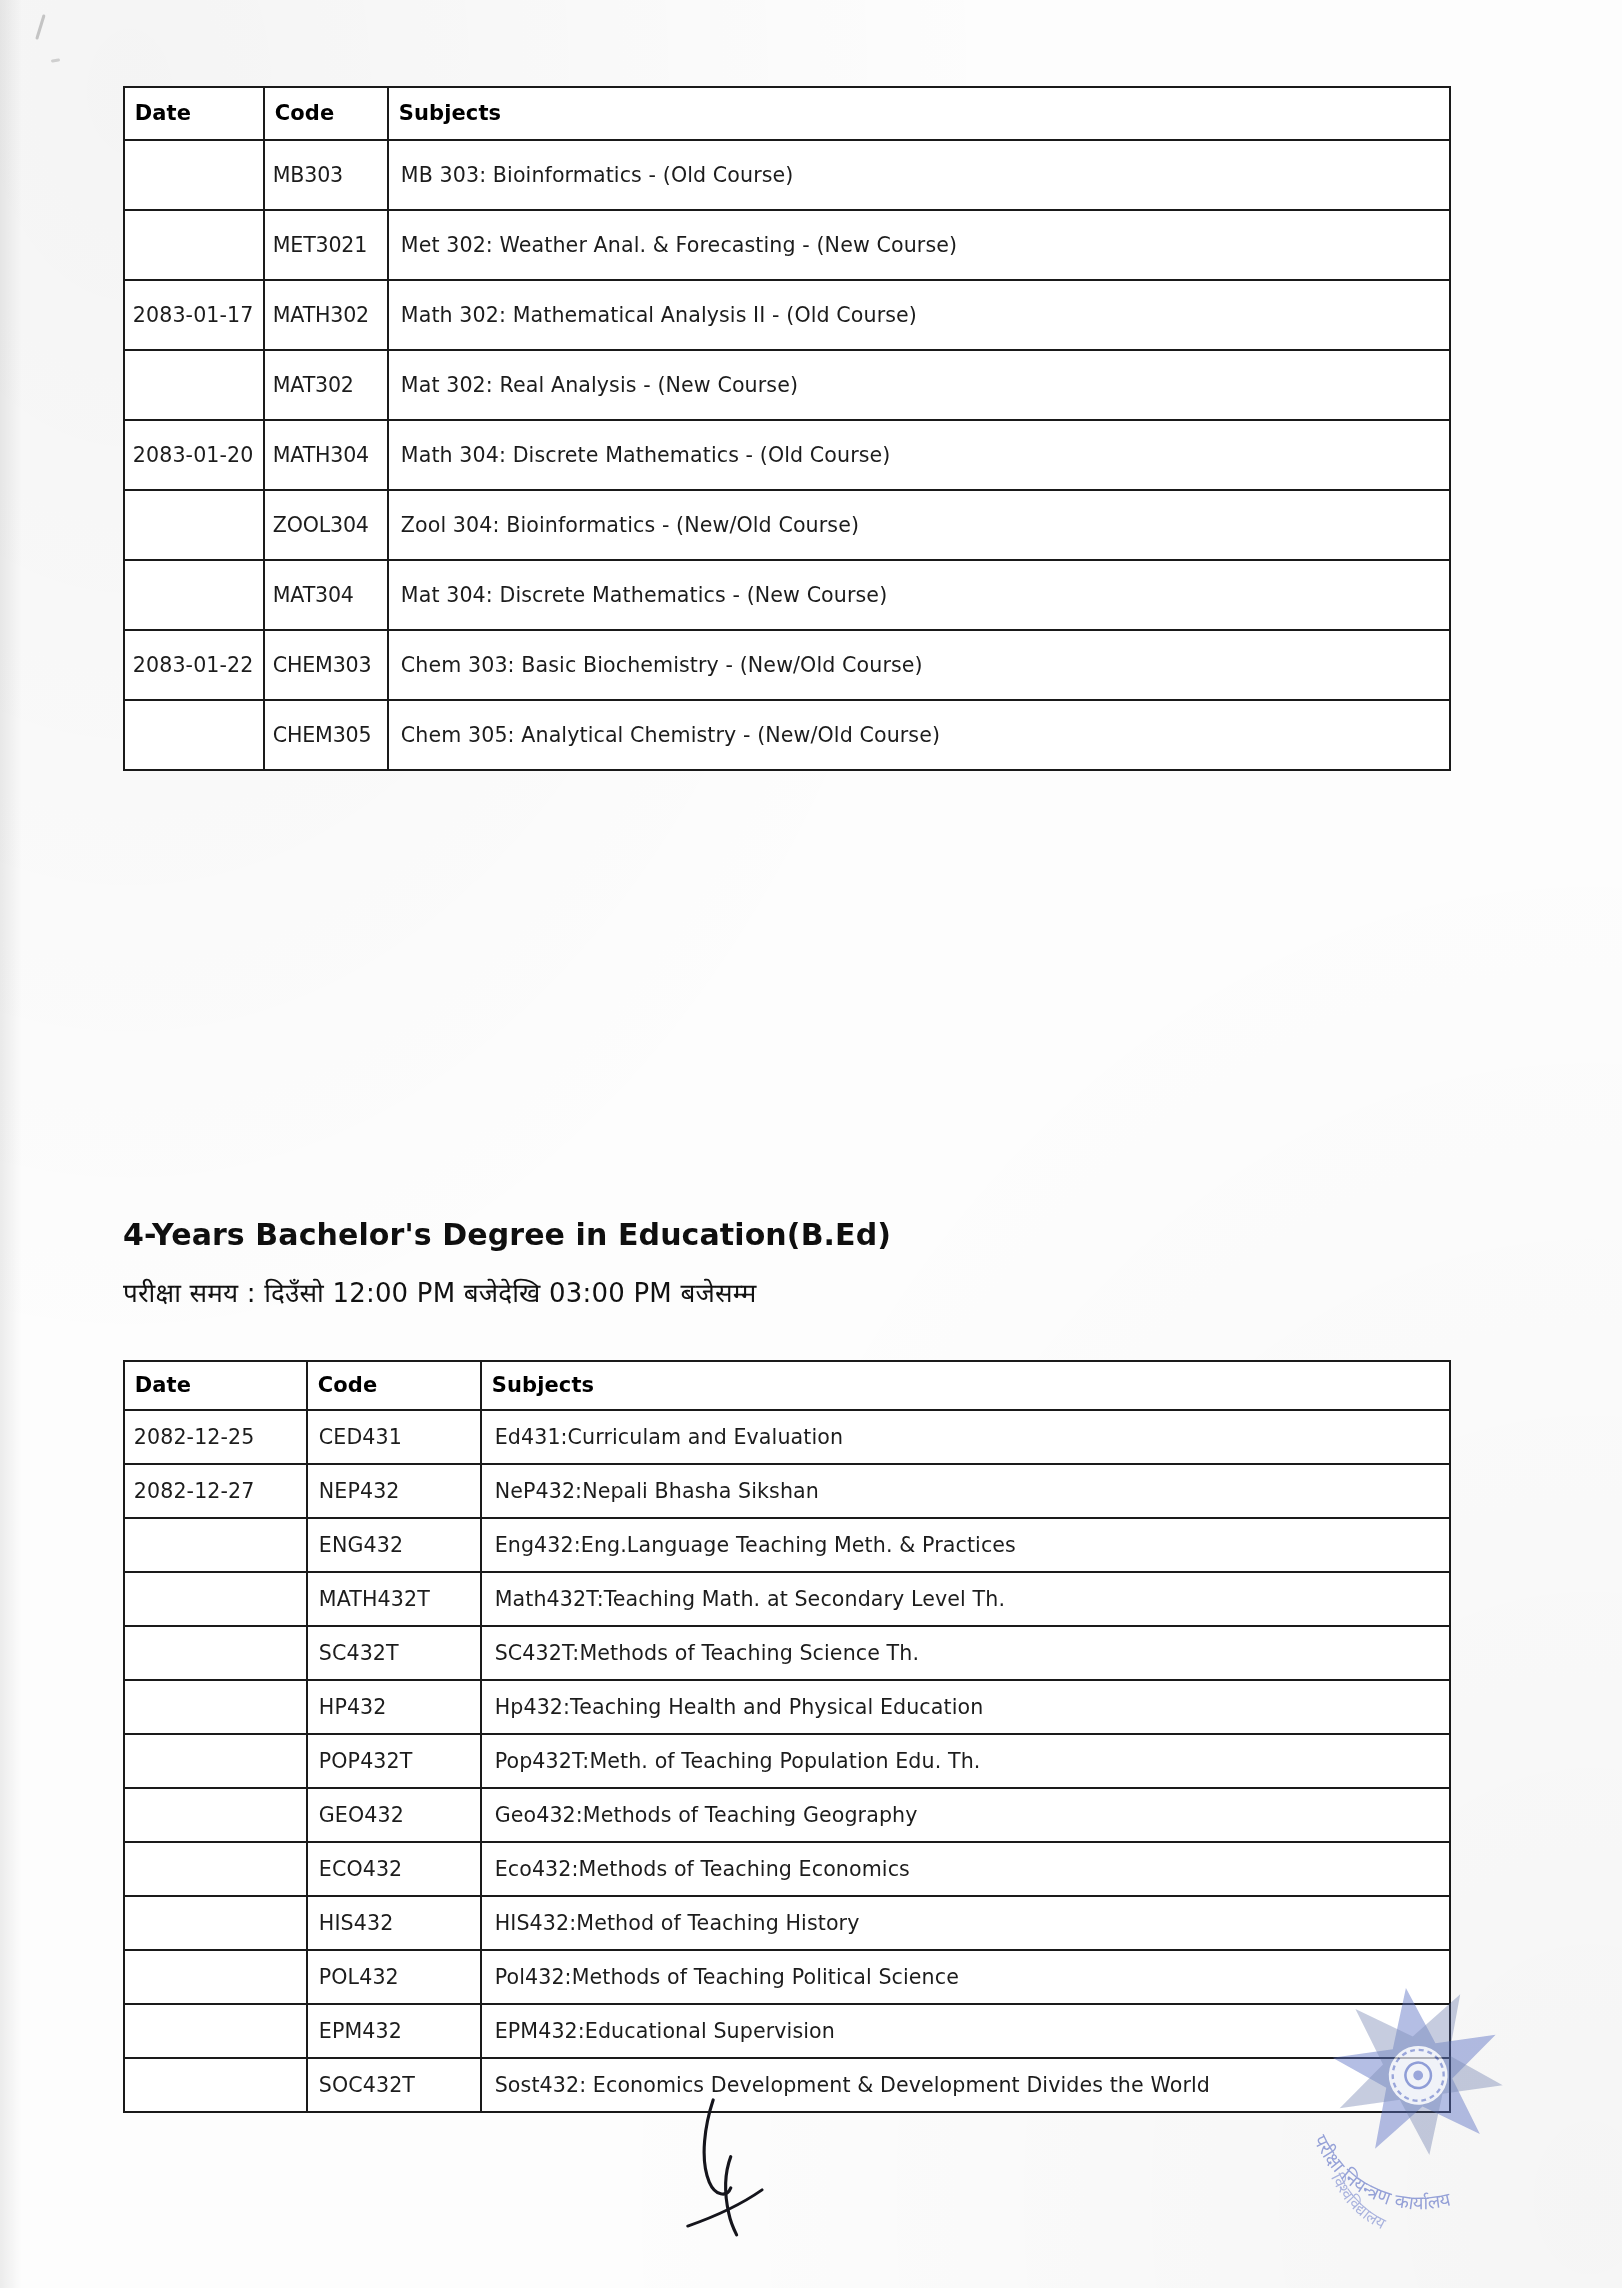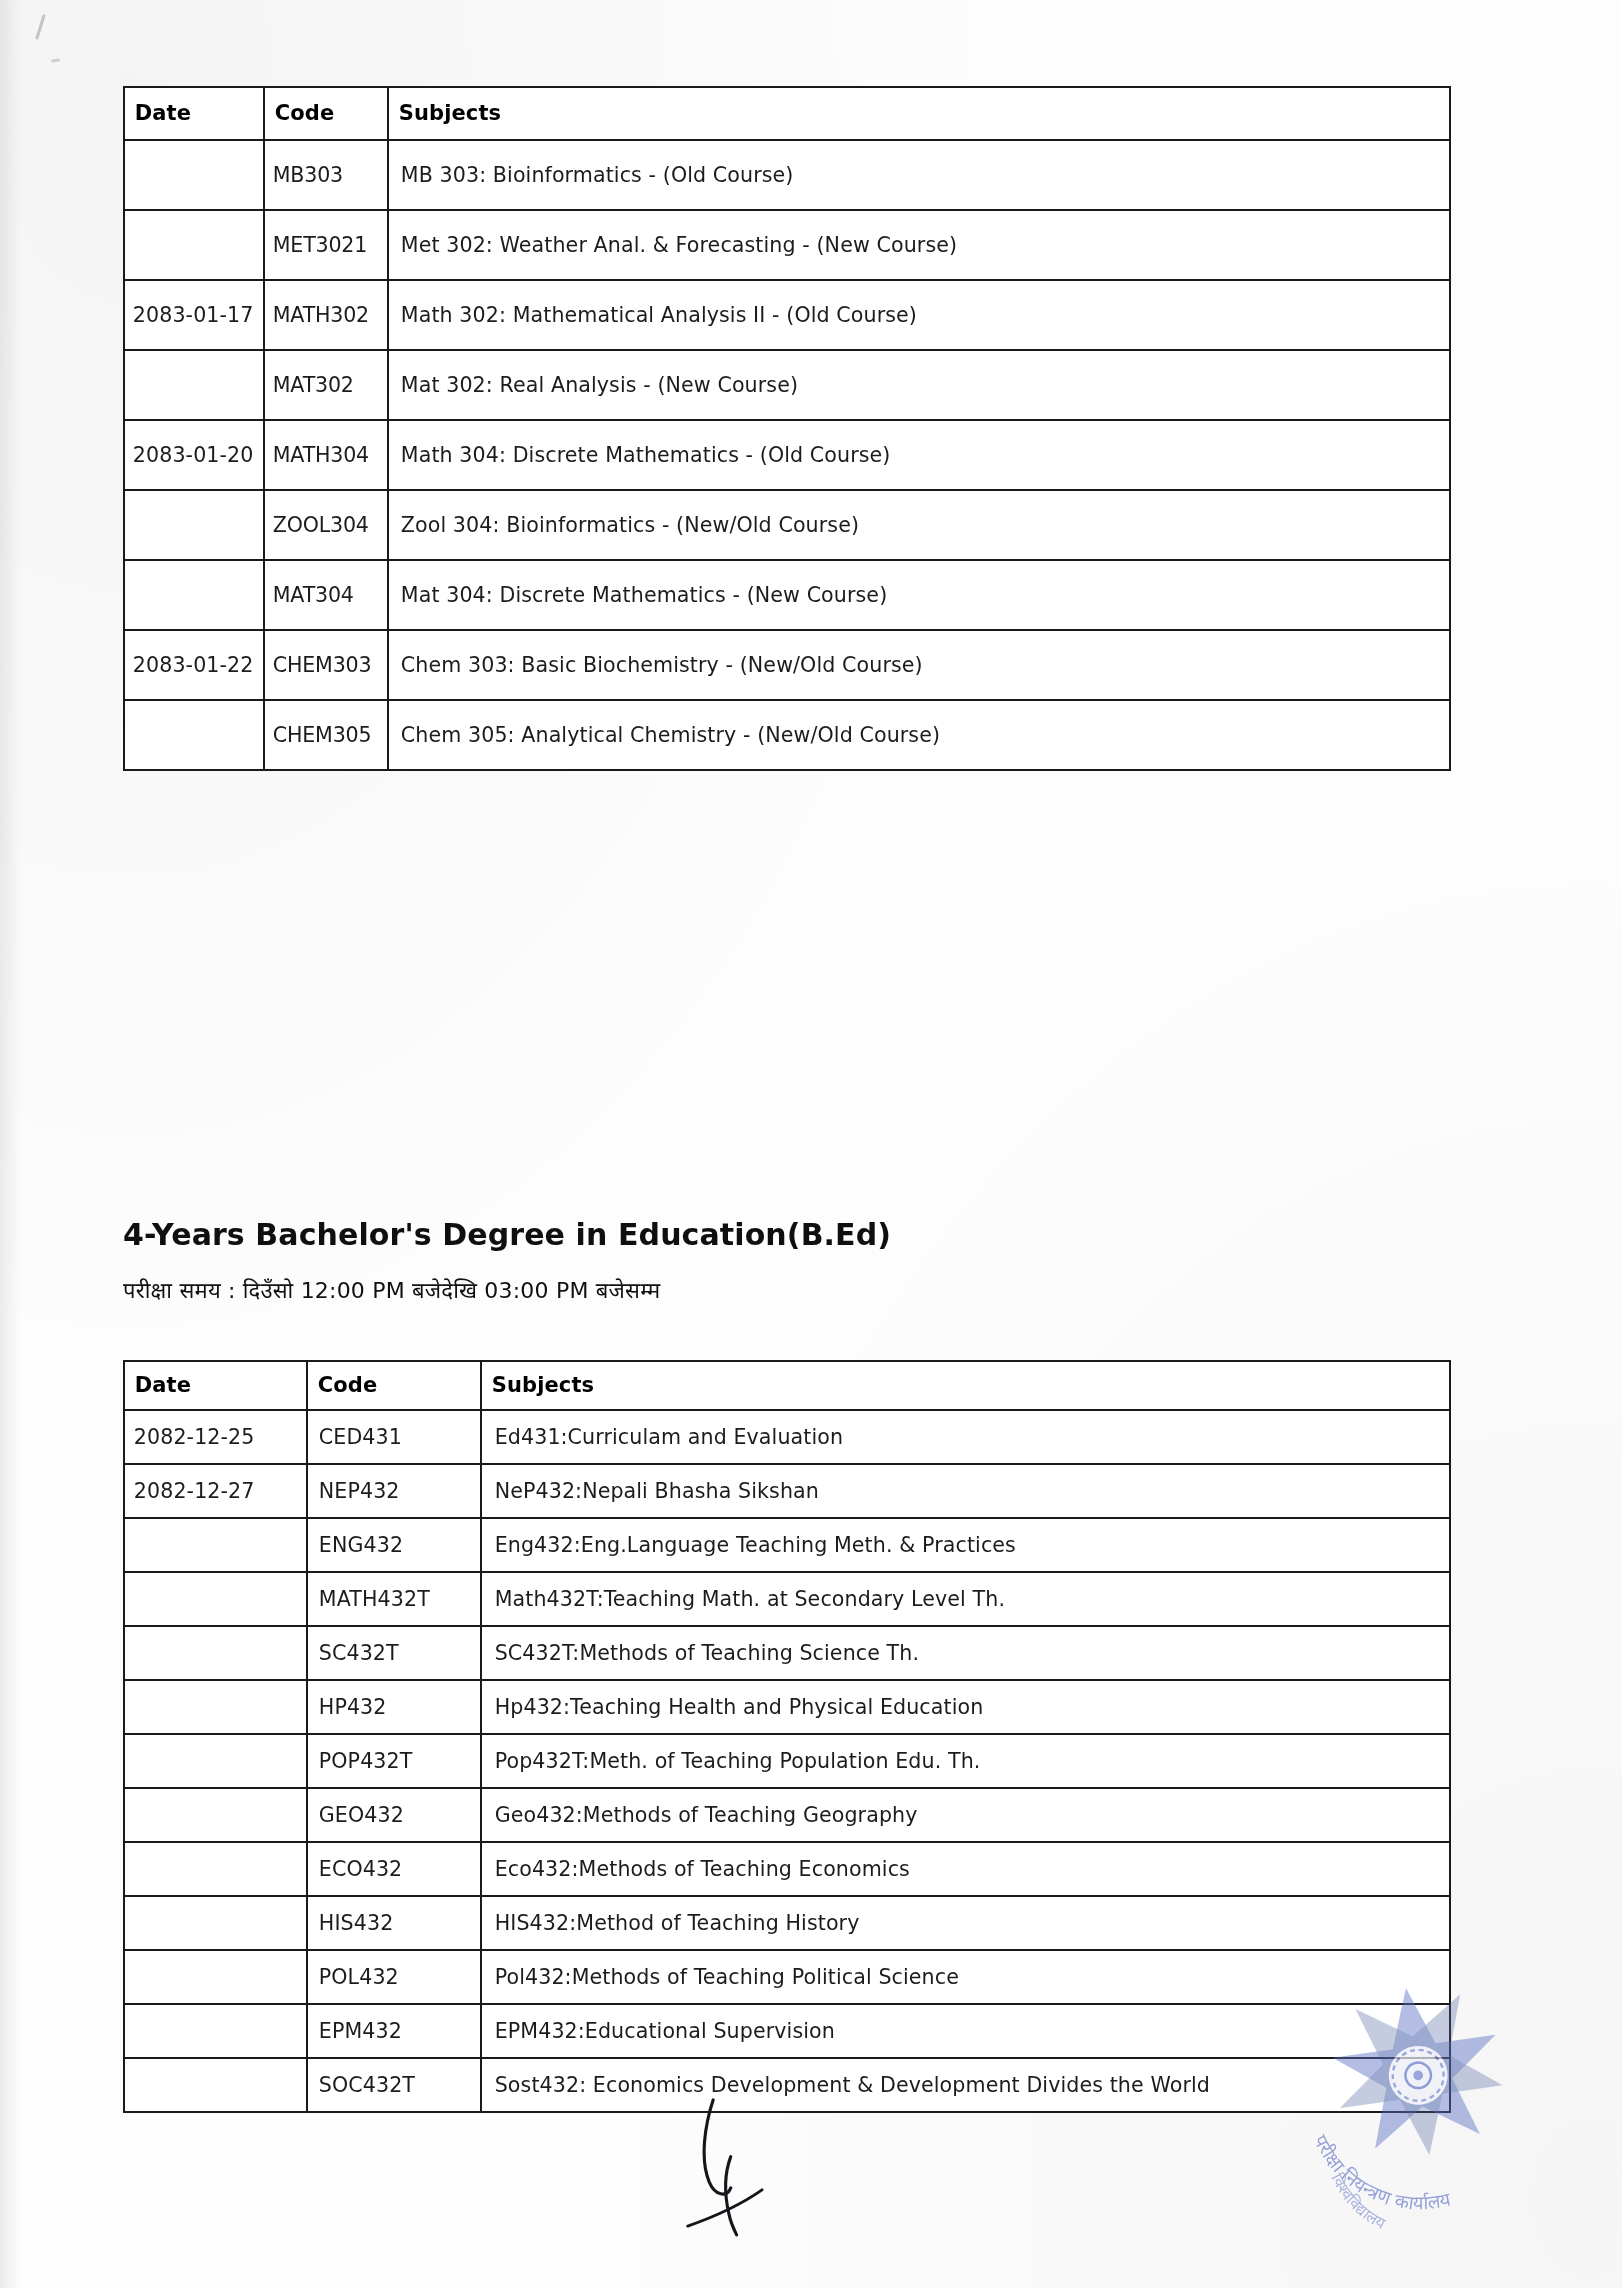--- a/index.html
+++ b/index.html
@@ -129,21 +129,21 @@
     top: 1217px;
     font-size: 30px;
     font-weight: bold;
     color: #0f0f0f;
     letter-spacing: 0.1px;
   }
   .exam-time {
     position: absolute;
     left: 123px;
     top: 1274px;
-    font-size: 22px;
+    font-size: 26px;
     color: #111111;
     letter-spacing: 0.2px;
   }
   .exam-time .np {
     font-family: "DejaVu Sans", sans-serif;
   }
 
   
   .signature {
     position: absolute;

